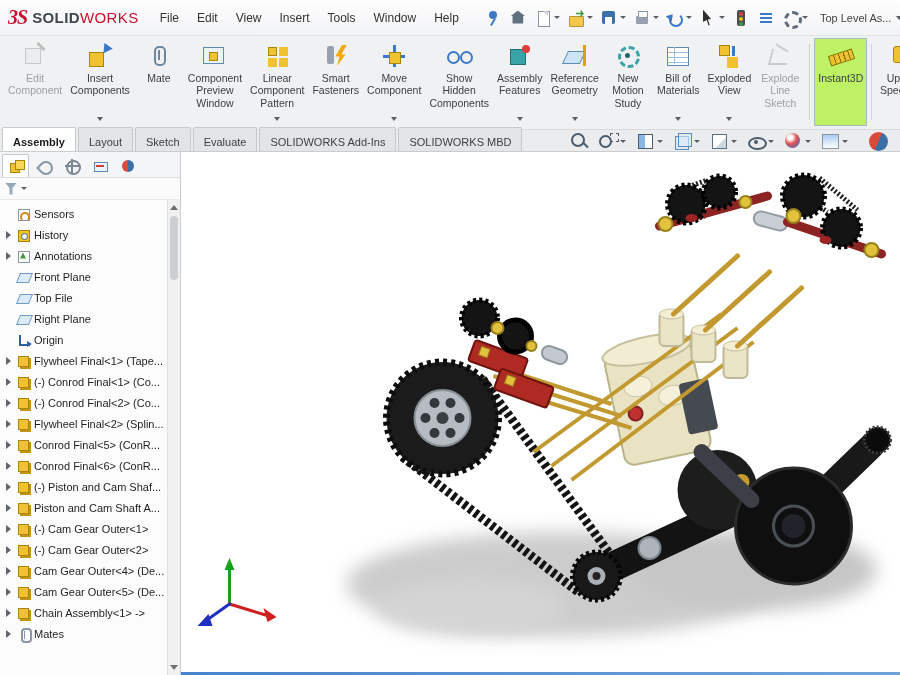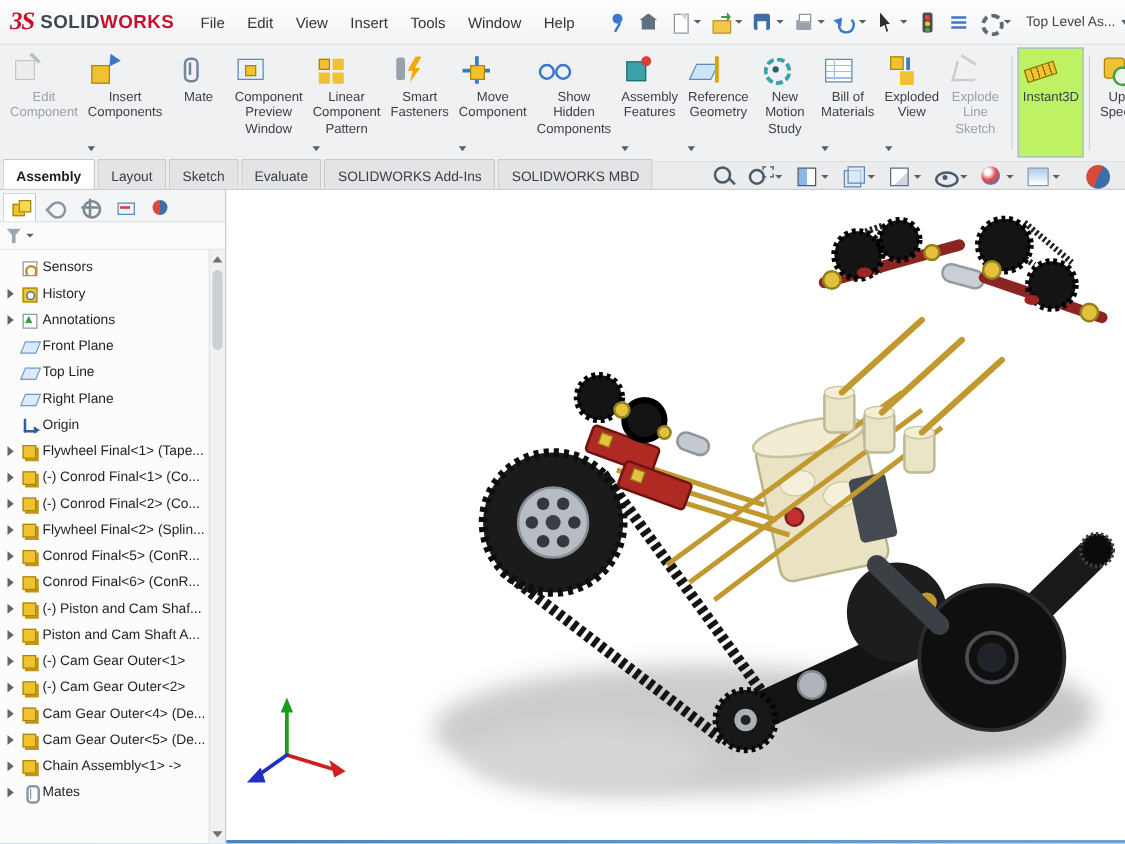--- a/index.html
+++ b/index.html
@@ -5,36 +5,36 @@
   *{box-sizing:border-box;margin:0;padding:0}
   html,body{width:900px;height:675px;overflow:hidden}
   body{font-family:"Liberation Sans",sans-serif;font-size:11px;background:#fff;color:#2b2b2b}
   .app{position:relative;width:900px;height:675px;background:#fff;overflow:hidden}
 
   
   .menubar{height:36px;display:flex;align-items:center;background:linear-gradient(#fefefe,#f2f3f5);border-bottom:1px solid #e1e3e5;padding-right:6px}
   .logo{display:flex;align-items:center;padding:0 12px 0 8px;white-space:nowrap}
   .logo-mark{font-family:"Liberation Serif",serif;font-style:italic;font-weight:bold;color:#c8102e;font-size:20px;letter-spacing:-1px;margin-right:5px}
   .logo-solid{font-weight:bold;color:#3f4650;font-size:15px;letter-spacing:.4px}
-  .logo-works{font-weight:bold;color:#c8102e;font-size:15px;letter-spacing:.4px}
+  .logo-works{font-weight:normal;color:#c8102e;font-size:15px;letter-spacing:.4px}
   .menus{display:flex;align-items:center}
   .menu-item{padding:0 9px;font-size:12px;color:#333;cursor:default}
   .quickbar{display:flex;align-items:center;gap:3px;margin-left:14px}
   .qwrap{display:flex;align-items:center;gap:2px;padding:2px}
   .scope{display:flex;align-items:center;gap:5px;margin-left:10px;color:#444;font-size:11px;white-space:nowrap}
 
   
   .caret{display:inline-block;width:0;height:0;border-left:3.5px solid transparent;border-right:3.5px solid transparent;border-top:4px solid #5a6068}
   .caret.sm{border-left-width:3px;border-right-width:3px;border-top-width:3.5px}
 
   
   .ribbon{height:94px;background:#f0f1f3;border-bottom:1px solid #d8dadd;display:flex;align-items:stretch;padding:2px 2px 3px 4px}
   .rwrap{display:flex;align-items:stretch}
   .rsep{width:1px;background:#d0d4d8;margin:6px 4px}
-  .rbtn{display:flex;flex-direction:column;min-width:50px;max-width:68px;padding:4px 3px 3px;border:1px solid transparent;background:none;font:inherit;color:#3a3f44;height:100%;cursor:default}
+  .rbtn{display:flex;flex-direction:column;align-items:center;min-width:50px;max-width:68px;padding:4px 3px 3px;border:1px solid transparent;background:none;font:inherit;color:#3a3f44;height:100%;cursor:default}
   .rbtn.active{background:#bef264;border-color:#a9b8c9}
   .rbtn.disabled{color:#9aa0a6}
   .rbtn.disabled .ri{opacity:.45;filter:grayscale(.8)}
   .rlbl{margin-top:3px;font-size:10.5px;line-height:1.18;text-align:center}
   .rcaret{margin-top:auto;margin-bottom:1px}
 
   .ri{width:28px;height:26px;position:relative;flex:0 0 auto}
   .ri::before,.ri::after{content:"";position:absolute}
   .ri-edit::before{left:4px;top:5px;width:14px;height:14px;background:#e7eaee;border:1px solid #8b97a5}
   .ri-edit::after{left:15px;top:2px;width:10px;height:3px;background:#3f9c3f;transform:rotate(45deg)}
@@ -509,21 +509,21 @@
 
           <div class="tree-item">
             <span class="tarrow" style="visibility: hidden;"></span>
             <span class="ti ti-plane"></span>
             <span class="tlabel">Front Plane</span>
           </div>
 
           <div class="tree-item">
             <span class="tarrow" style="visibility: hidden;"></span>
             <span class="ti ti-plane"></span>
-            <span class="tlabel">Top Line</span>
+            <span class="tlabel">Top File</span>
           </div>
 
           <div class="tree-item">
             <span class="tarrow" style="visibility: hidden;"></span>
             <span class="ti ti-plane"></span>
             <span class="tlabel">Right Plane</span>
           </div>
 
           <div class="tree-item">
             <span class="tarrow" style="visibility: hidden;"></span>

